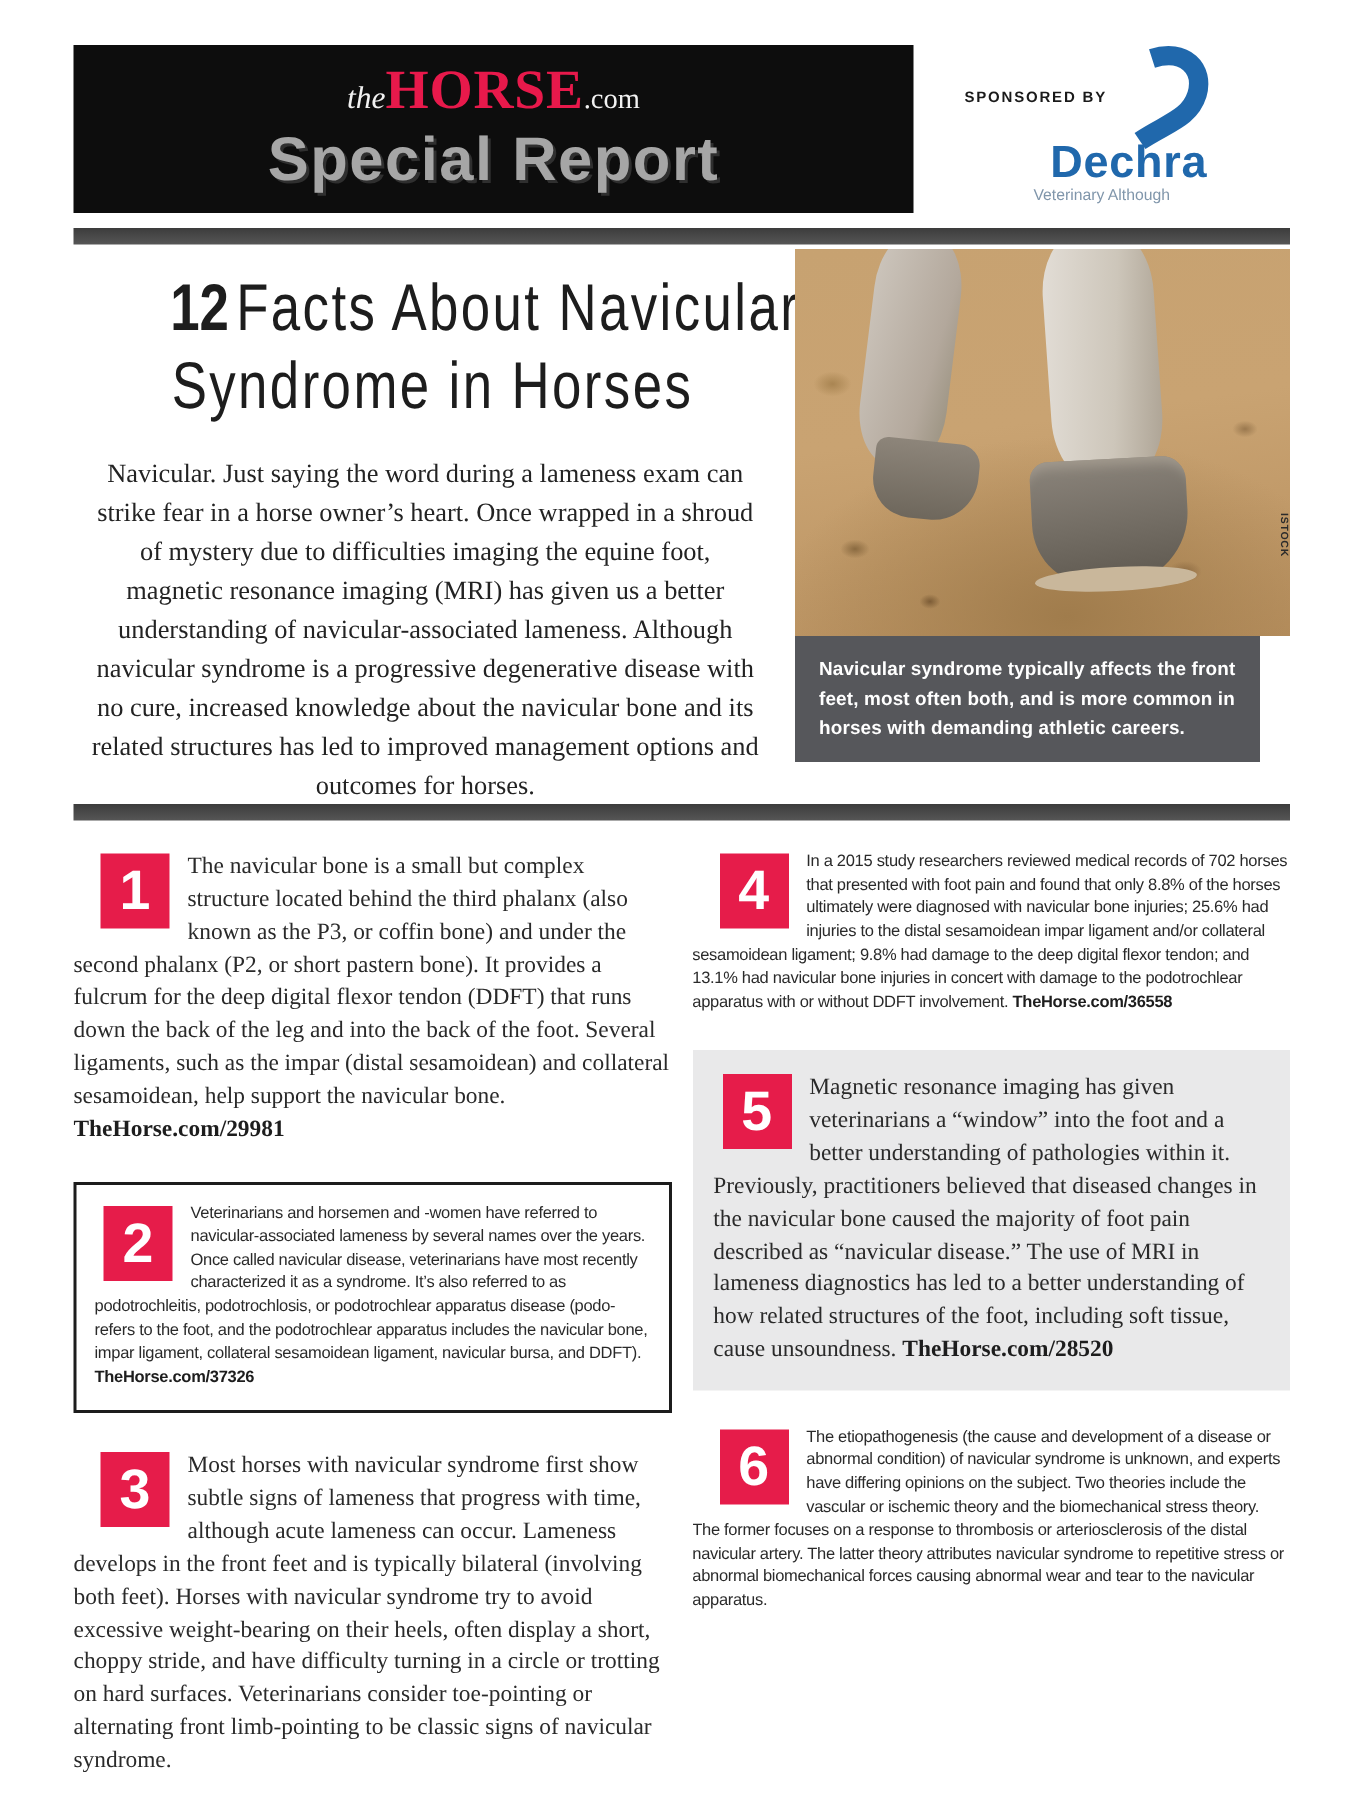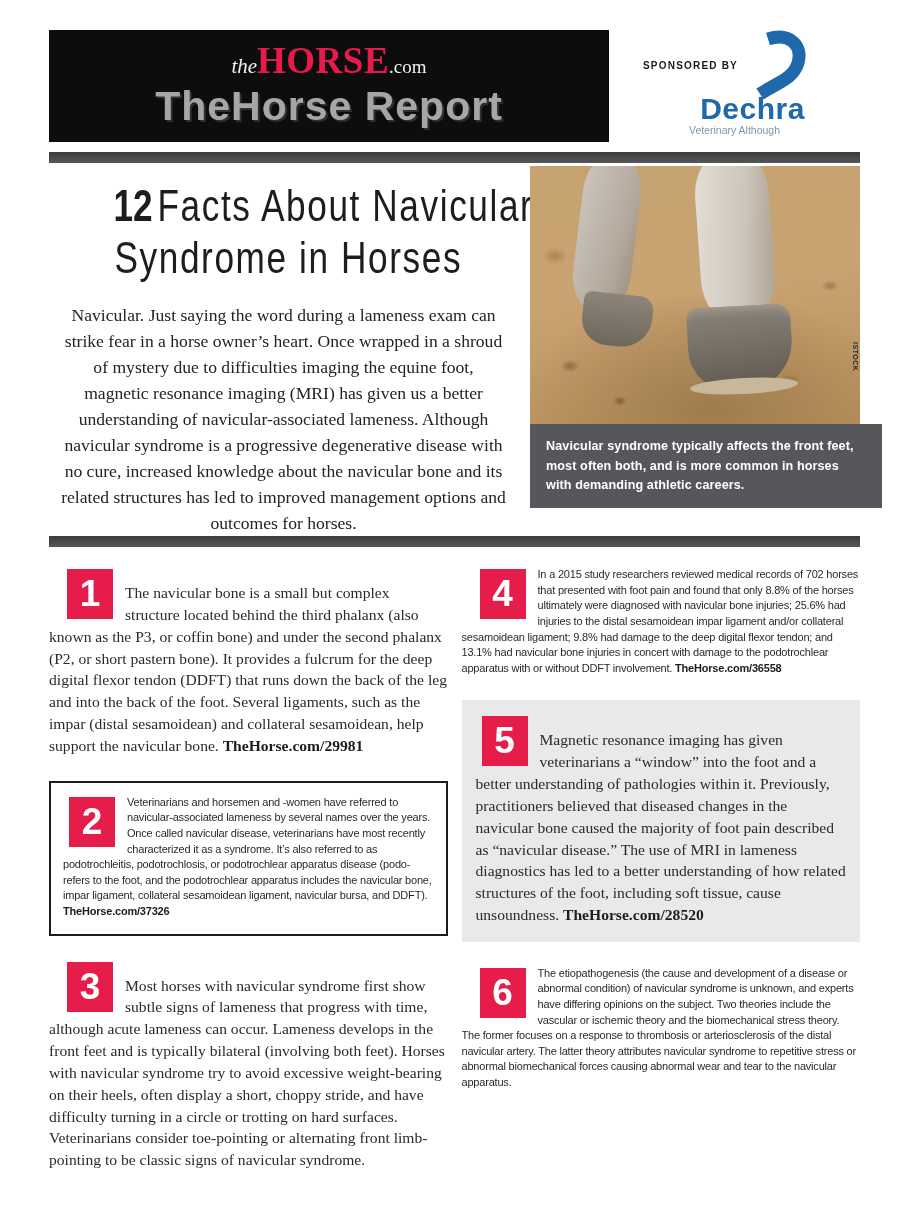--- a/index.html
+++ b/index.html
@@ -82,54 +82,54 @@
   .hoof-rim {
     position:absolute; left:160px; top:212px; width:108px; height:16px;
     background:#cbb astuce;
     background:#c9b79b; border-radius:50%; transform:rotate(-3deg);
   }
   .photo-credit {
     position:absolute; right:1px; top:176px; writing-mode:vertical-rl;
     font-size:7px; font-weight:bold; color:#2b2b2b; letter-spacing:.5px;
   }
   .caption-box {
-    width:352px; min-height:74px; background:#56575b; color:#ffffff;
+    width:310px; min-height:74px; background:#56575b; color:#ffffff;
     padding:13px 16px 12px 16px; font-size:12.6px; font-weight:bold; line-height:1.55;
     letter-spacing:.1px;
   }
 
   
   .facts { display:flex; gap:14px; padding:20px 37px 0 49px; }
   .fcol { width:399px; }
   .fact { margin-bottom:24px; overflow:hidden; }
   .badge {
     float:left; width:46px; height:50px; margin:2px 12px 4px 18px;
     background:#e61c4a; color:#ffffff; text-align:center;
     font-size:37px; font-weight:bold; line-height:50px;
   }
   .fact p { color:#2a2a2a; }
-  .fact.serif p { font-family:"Liberation Serif", serif; font-size:15.6px; line-height:1.4;margin-top:15px; }
+  .fact.serif p { font-family:"Liberation Serif", serif; font-size:15.6px; line-height:1.4; }
   .fact.sans p { font-family:"Liberation Sans", sans-serif; font-size:11px; line-height:1.42; letter-spacing:-0.2px; }
   .fact-link { font-weight:bold; color:#1d1d1d; cursor:pointer; }
   .fact.boxed { border:2px solid #1c1c1c; padding:12px 12px 14px 12px; }
   .fact.boxed .badge { margin-left:6px; }
   .fact.graybg { background:#e9e9ea; padding:14px 14px 16px 14px; }
   .fact.graybg .badge { margin-left:6px; }
 </style>
 </head>
 <body>
 
 <div class="page">
 
   <div class="header-row">
     <div class="masthead">
       <div class="logo-line">
         <span class="logo-the">the</span><span class="logo-horse">HORSE</span><span class="logo-com">.com</span>
       </div>
-      <div class="special-report">TheHorse Report</div>
+      <div class="special-report">Special Report</div>
     </div>
     <div class="sponsor">
       <span class="sponsored-by">SPONSORED BY</span>
       <svg class="dechra-swoosh" width="62" height="72" viewBox="0 0 62 72">
         <path d="M 22 9 C 44 2 57 16 52 33 C 47 49 32 52 14 64" fill="none" stroke="#2068ac" stroke-width="13"></path>
       </svg>
       <div class="dechra-name">Dechra</div>
       <div class="dechra-tagline">Veterinary Although</div>
     </div>
   </div>

